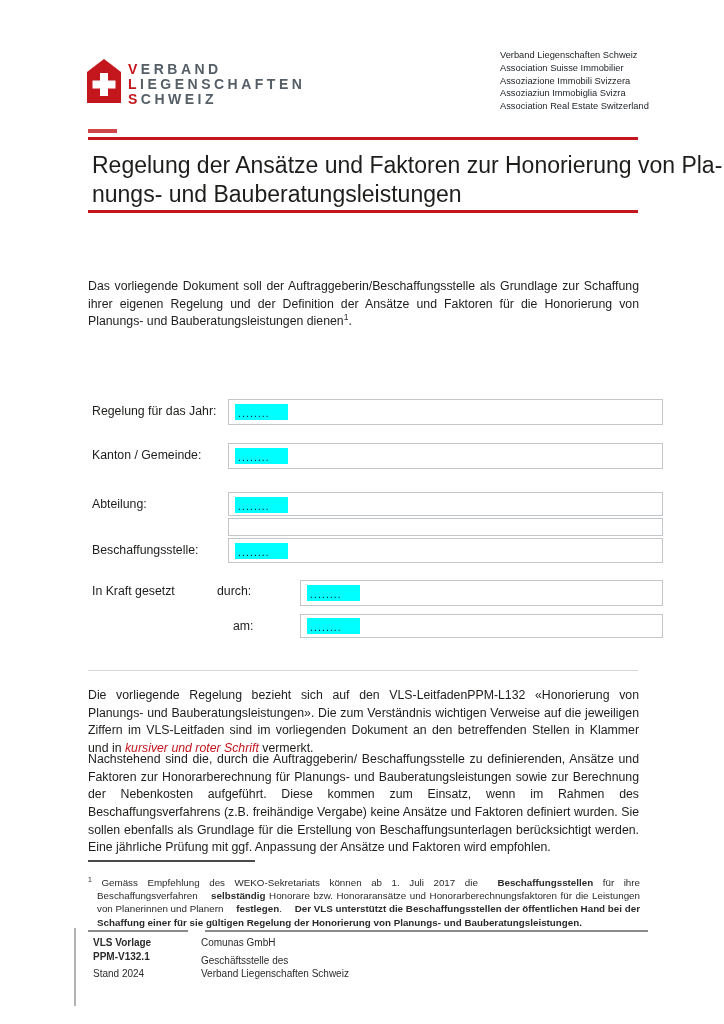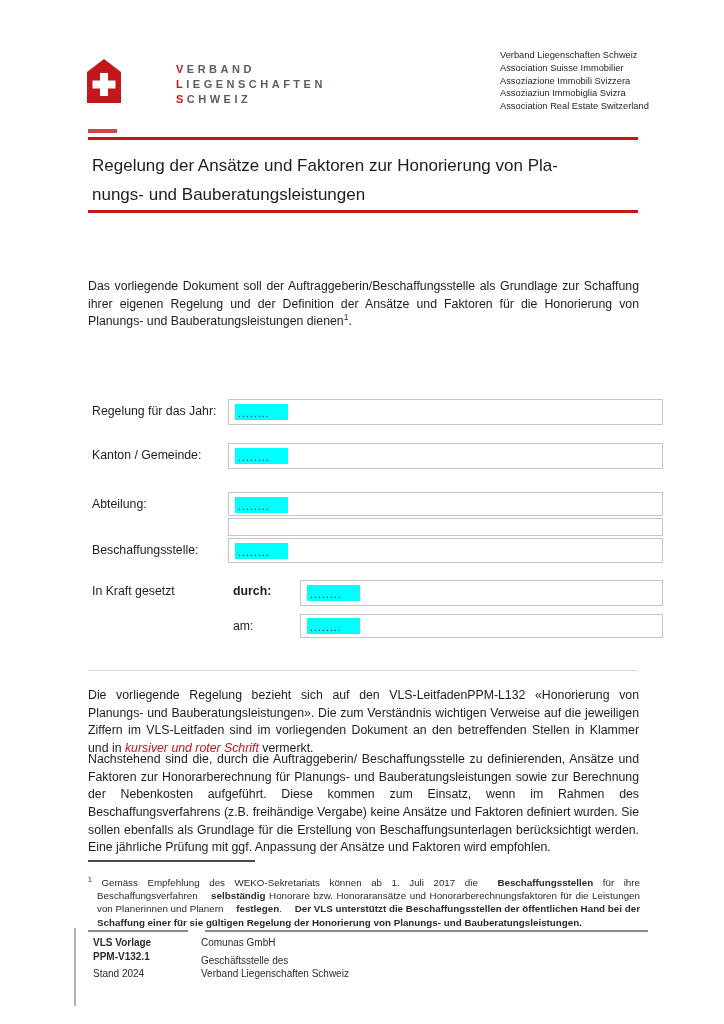--- a/index.html
+++ b/index.html
@@ -7,28 +7,28 @@
     position:relative;
     width:724px;height:1024px;
     background:#ffffff;
     font-family:"Liberation Sans","DejaVu Sans",sans-serif;
     color:#1d1d1b;
     overflow:hidden;
   }
   .abs{position:absolute;}
 
   
-  .logo-text{left:128px;top:62px;font-size:11px;font-weight:bold;letter-spacing:3.5px;line-height:15px;color:#555e66;white-space:nowrap;margin-left:48px;}
+  .logo-text{left:128px;top:62px;font-size:14px;font-weight:bold;letter-spacing:3.5px;line-height:15px;color:#555e66;white-space:nowrap;}
   .logo-text .first{color:#c4161d;}
   .org-names{left:500px;top:49px;font-size:9.3px;line-height:12.8px;color:#22262a;white-space:nowrap;}
 
   
   .red-dash{left:88px;top:129px;width:29px;height:4px;background:#c4161d;opacity:.8;}
   .rule-red{left:88px;width:550px;height:3px;background:#c4161d;}
-  .doc-title{left:92px;top:151px;font-size:17px;line-height:29px;color:#1d1d1b;white-space:nowrap;}
+  .doc-title{left:92px;top:151px;font-size:23px;line-height:29px;color:#1d1d1b;white-space:nowrap;}
   .subtitle{left:92px;top:229px;font-size:12.3px;white-space:nowrap;}
 
   
   .para{left:88px;width:551px;font-size:12.3px;line-height:17.6px;text-align:justify;hyphens:manual;}
   .fn-ref{font-size:8.5px;vertical-align:super;line-height:0;}
   .red-italic{color:#c4161d;font-style:italic;}
 
   
   .flabel{font-size:12.3px;white-space:nowrap;}
   .fbox{border:1.5px solid #c3c6c8;background:#fff;box-sizing:border-box;}
@@ -108,21 +108,21 @@
     <span class="hl">........</span>
   </div>
   <div class="abs fbox" style="left:228px;top:518px;width:435px;height:18px;"></div>
 
   <div class="abs flabel" style="left:92px;top:543px;">Beschaffungsstelle:</div>
   <div class="abs fbox" style="left:228px;top:538px;width:435px;height:25px;">
     <span class="hl">........</span>
   </div>
 
   <div class="abs flabel" style="left:92px;top:584px;">In Kraft gesetzt</div>
-  <div class="abs flabel" style="left:233px;top:584px;font-weight:bold;">durch:</div>
+  <div class="abs flabel" style="left:217px;top:584px;">durch:</div>
   <div class="abs fbox" style="left:300px;top:580px;width:363px;height:26px;">
     <span class="hl">........</span>
   </div>
   <div class="abs flabel" style="left:233px;top:619px;">am:</div>
   <div class="abs fbox" style="left:300px;top:614px;width:363px;height:24px;">
     <span class="hl" style="top:3px;">........</span>
   </div>
 
   <div class="abs thin-divider"></div>
 

